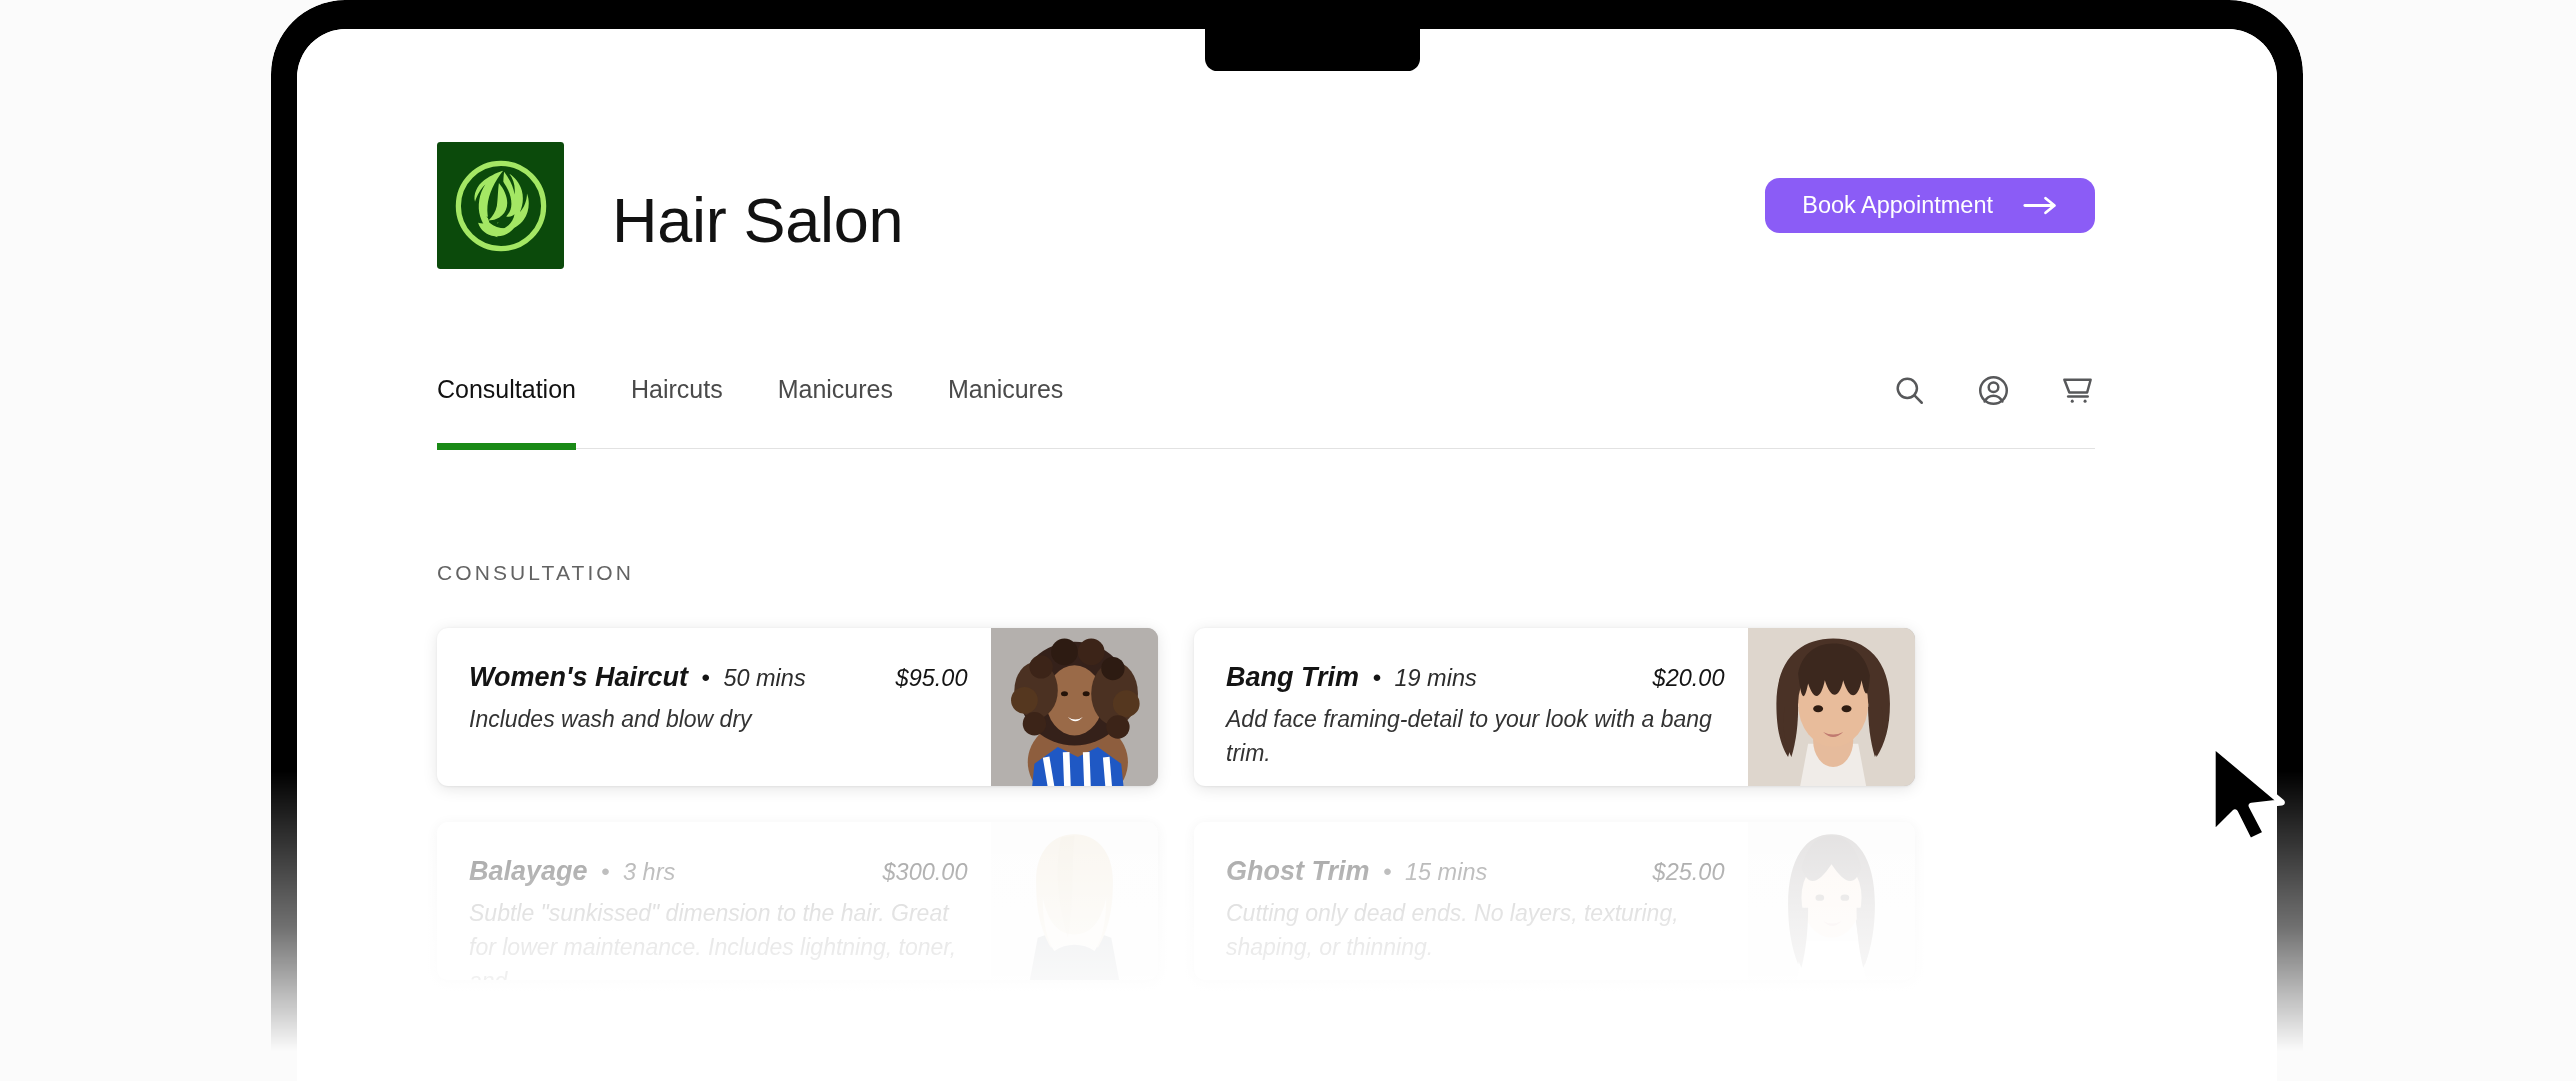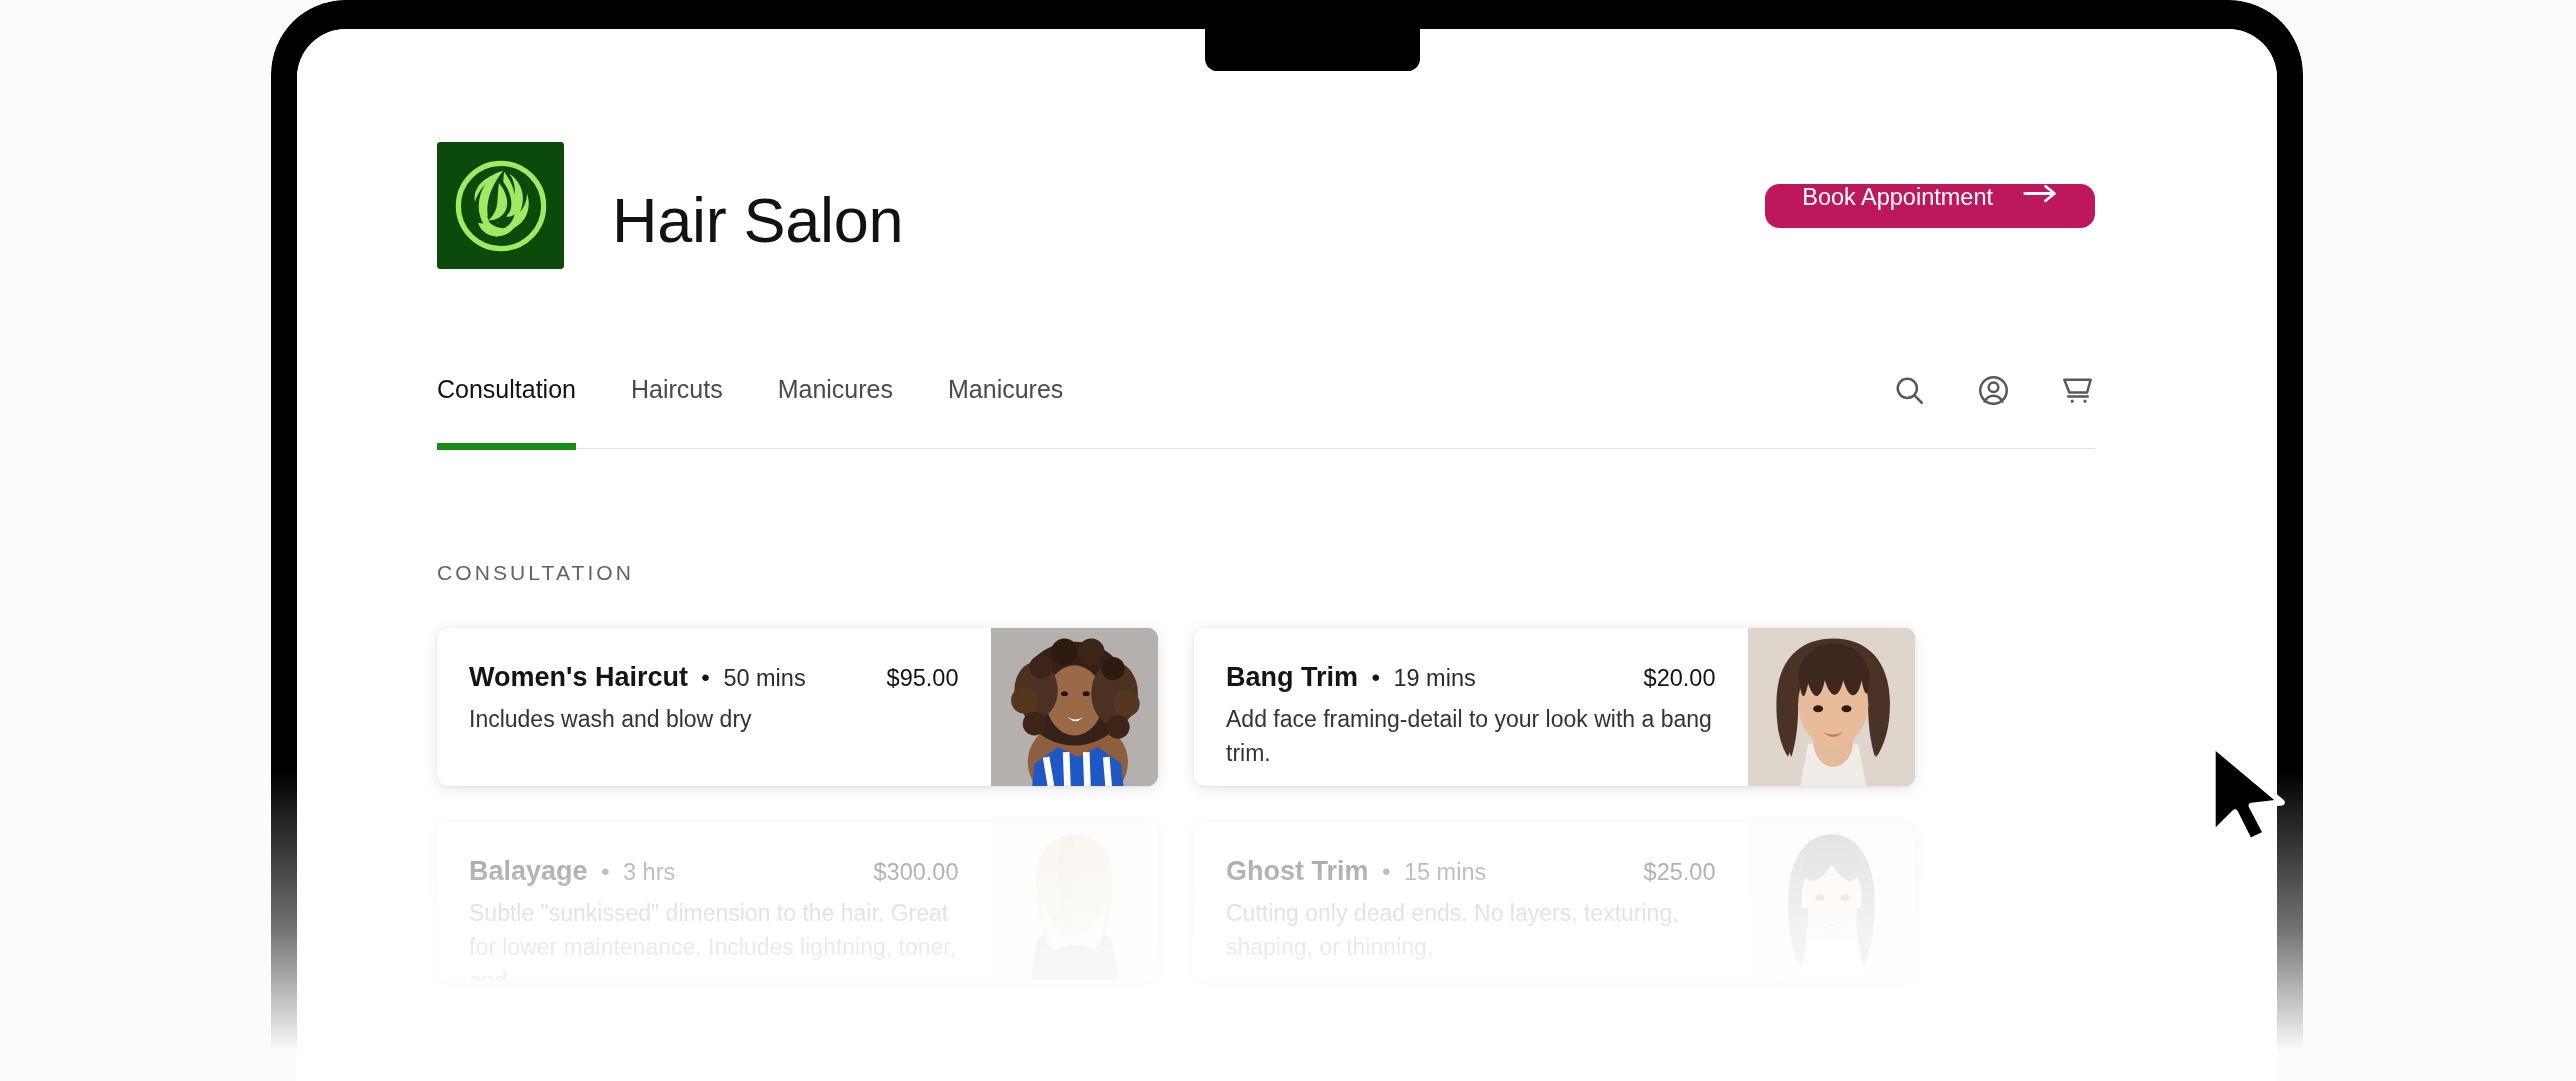--- a/index.html
+++ b/index.html
@@ -83,26 +83,26 @@
     margin-left: 48px;
     font-size: 63px;
     font-weight: 400;
     color: #121212;
     letter-spacing: -0.3px;
     white-space: nowrap;
     margin-top: 28px;
   }
   .book-btn {
     margin-left: auto;
-    display: flex; align-items: flex-start; gap: 30px;
-    background: #be185d;
+    display: flex; align-items: center; gap: 30px;
+    background: #8b5cf6;
     color: #ffffff;
     border: none;
     border-radius: 14.5px;
-    height: 44px;
+    height: 55px;
     padding: 0 37px;
     font-size: 23.5px;
     font-family: "Liberation Sans", sans-serif;
     cursor: pointer;
     white-space: nowrap;
   }
   .book-btn .arrow { width: 35px; height: 19px; flex: none; }
 
   
   .navbar {
@@ -170,22 +170,23 @@
     height: 158px;
     background: #ffffff;
     border-radius: 11.2px;
     box-shadow: 0 2.2px 14.5px rgba(0,0,0,0.10), 0 0.6px 2.2px rgba(0,0,0,0.06);
     display: flex;
     overflow: hidden;
     cursor: pointer;
   }
   .card-body {
     flex: 1 1 auto;
-    padding: 34px 28px 0 32px;
+    padding: 34px 19px 0 32px;
     min-width: 0;
+    font-style: italic;
   }
   .card-topline {
     display: flex;
     align-items: baseline;
     justify-content: space-between;
     gap: 13.4px;
   }
   .card-titlewrap { display: flex; align-items: baseline; white-space: nowrap; }
   .card-title {
     font-size: 27px;

